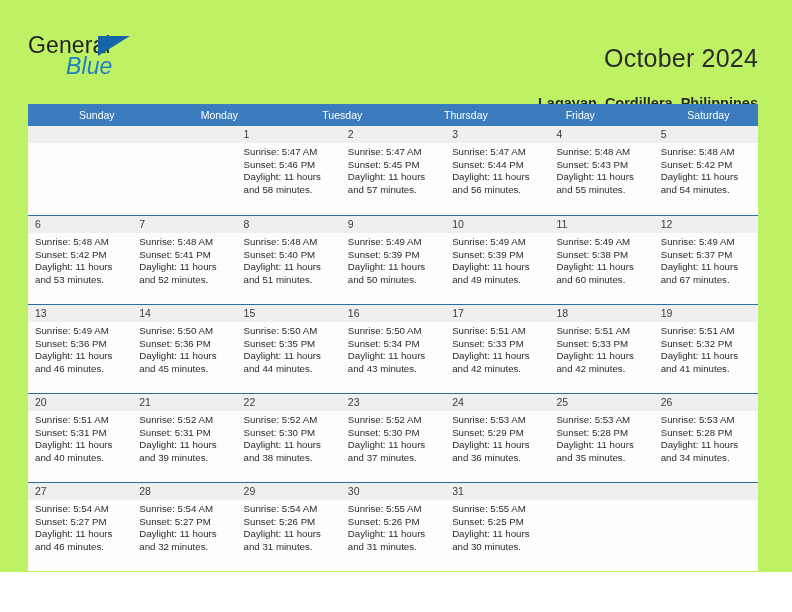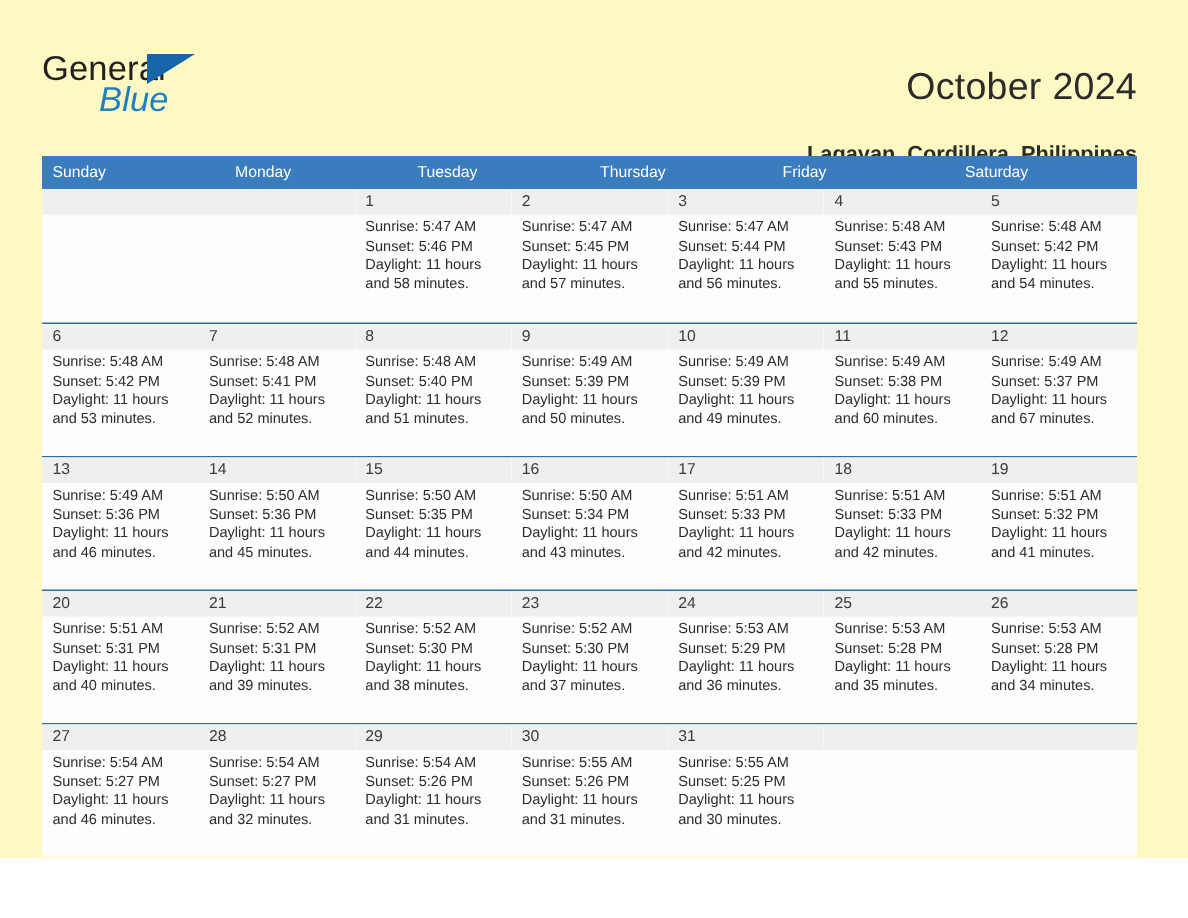--- a/index.html
+++ b/index.html
@@ -7,21 +7,21 @@
     width: 792px;
     height: 612px;
     background: #ffffff;
     font-family: "Liberation Sans", sans-serif;
     overflow: hidden;
   }
   .page {
     position: relative;
     width: 792px;
     height: 572px;
-    background: #fef9c3;
+    background: #bef264;
   }
 
   
   .header {
     position: absolute;
     left: 28px;
     top: 26px;
     right: 34px;
     height: 70px;
   }
@@ -95,20 +95,21 @@
     background: #3a7cbe;
     height: 22px;
   }
   .weekday {
     flex: 1 1 0;
     color: #ffffff;
     font-size: 10.5px;
     line-height: 22px;
     padding-left: 7px;
     white-space: nowrap;
+    margin-left: 44px;
   }
 
   .week {
     display: flex;
     height: 89px;
     border-top: 1px solid #2e6da4;
     position: relative;
   }
   .week:first-of-type { border-top: none; }
 

